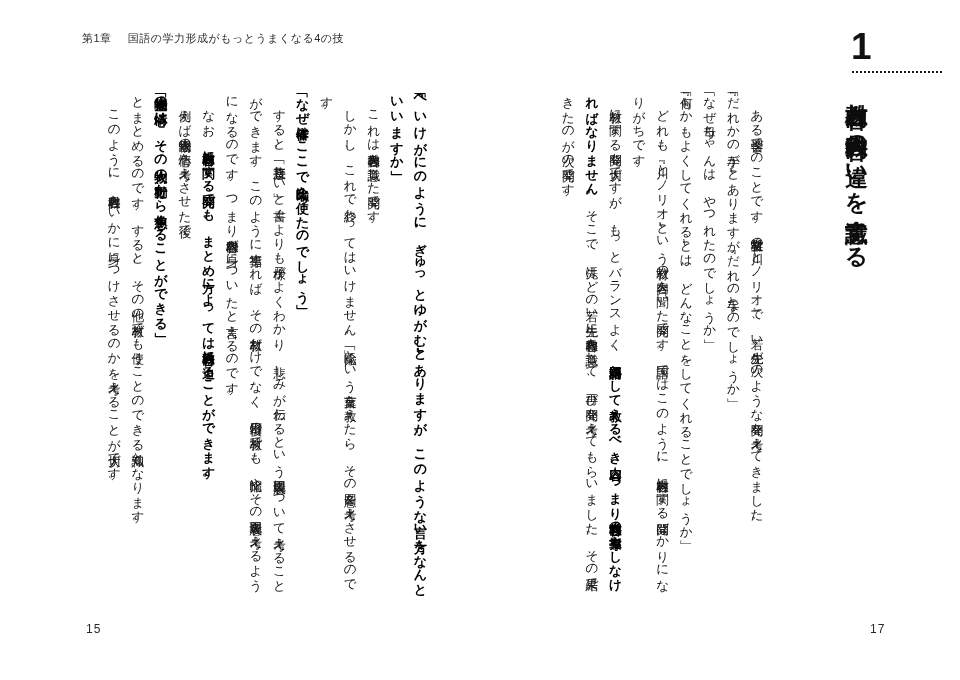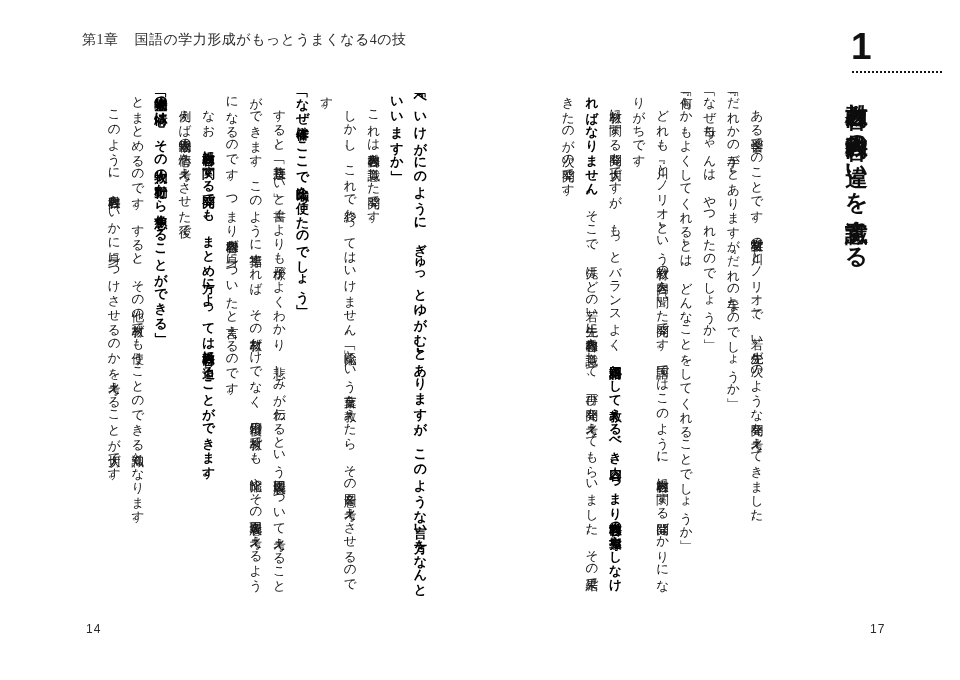--- a/index.html
+++ b/index.html
@@ -4,22 +4,22 @@
 <style>
   html,body{margin:0;padding:0;}
   body{
     width:960px;height:680px;position:relative;overflow:hidden;
     background:#ffffff;color:#1a1a1a;
     font-family:"Liberation Serif","DejaVu Serif",serif;
   }
   
   .running-header{
     position:absolute;left:82px;top:31px;
-    font-family:Liberation Serif, serif;
-    font-size:14px;color:#2a2a2a;letter-spacing:.5px;white-space:nowrap;
+    font-family:Liberation Sans, sans-serif;
+    font-size:11px;color:#2a2a2a;letter-spacing:.5px;white-space:nowrap;
   }
   .running-header .chap{margin-right:16px;}
   
   .section-number{
     position:absolute;left:851px;top:28px;
     font-family:"Liberation Sans","DejaVu Sans",sans-serif;
     font-size:37px;font-weight:600;color:#111;line-height:1;
   }
   .section-rule{
     position:absolute;left:852px;top:71px;width:90px;height:0;
@@ -85,14 +85,14 @@
   <p class="indent">しかし、これで終わってはいけません。「比喩」という言葉を教えたら、その意図を考えさせるのです。</p>
   <p class="quote">「なぜ作者はここで比喩を使ったのでしょう」</p>
   <p class="indent">すると、直接「悲しい」と書くよりも様子がよくわかり、悲しみが伝わるという表現意図について考えることができます。このように指導すれば、その教材だけでなく、後日別の教材でも、比喩やその表現意図を考えるようになるのです。つまり教科内容が身についたと言えるのです。</p>
   <p class="indent"><span>なお、</span><span class="emph">教材内容に関する発問でも、まとめ方によっては教科内容に迫ることができます。</span></p>
   <p class="indent">例えば登場人物の心情を考えさせた後で、</p>
   <p class="quote">「登場人物の心情は、その人物の行動から想像することができる」</p>
   <p>とまとめるのです。すると、その他の教材でも使うことのできる知識となります。</p>
   <p class="indent">このように、教科内容をいかに身につけさせるのかを考えることが大切です。</p>
 </div>
 
-<div class="page-num page-num-left">14</div>
+<div class="page-num page-num-left">15</div>
 <div class="page-num page-num-right">17</div>
 
 </body></html>

